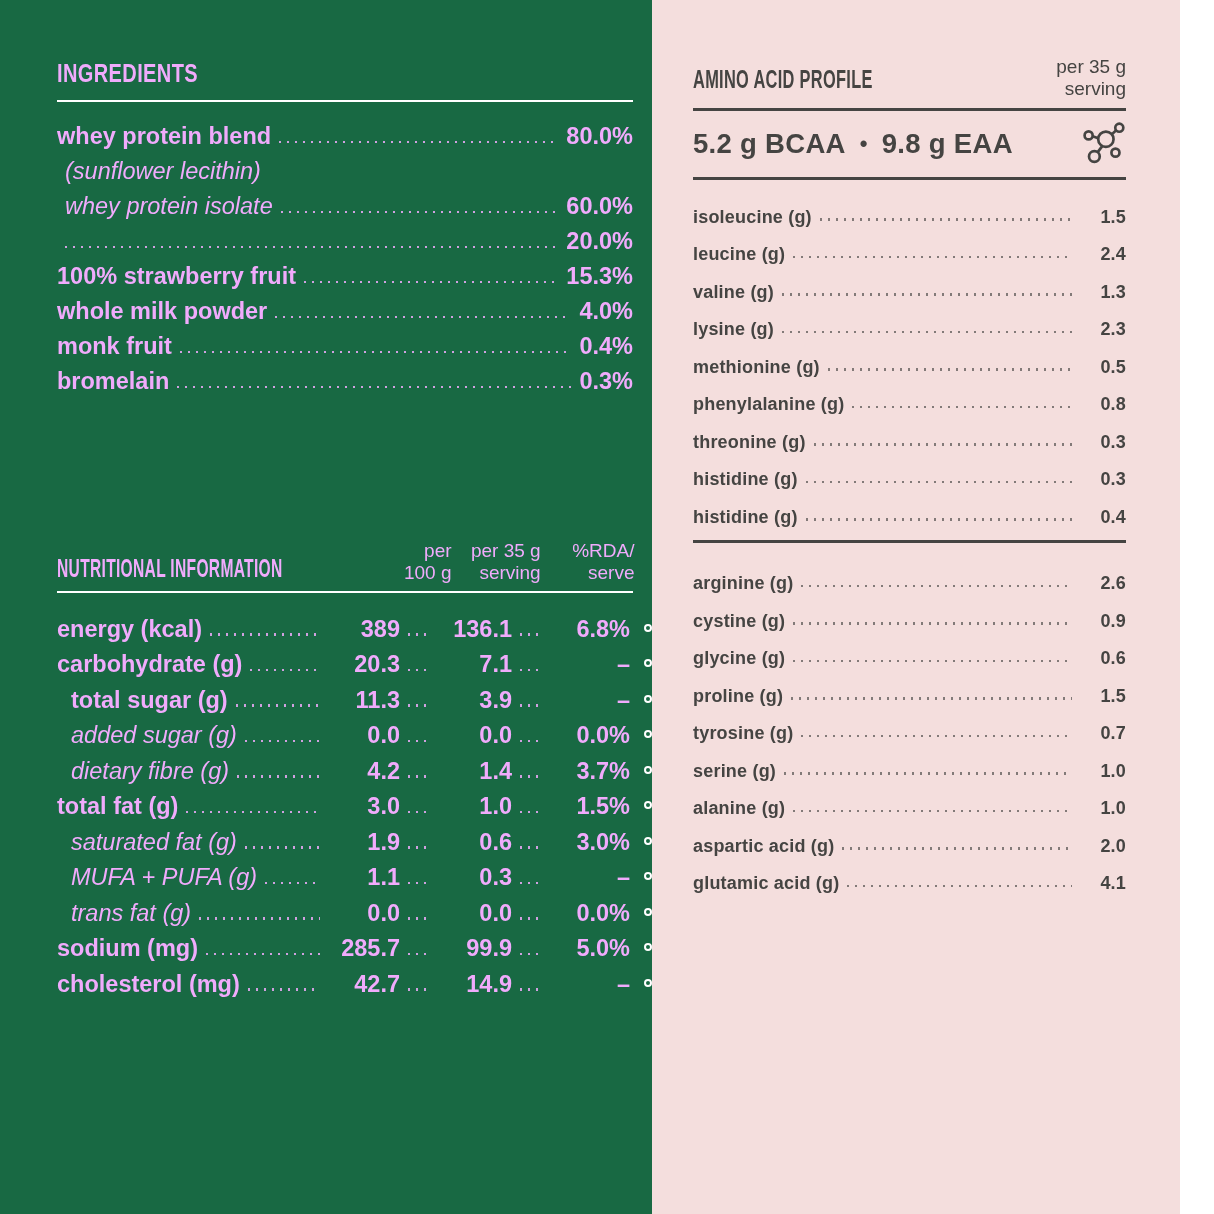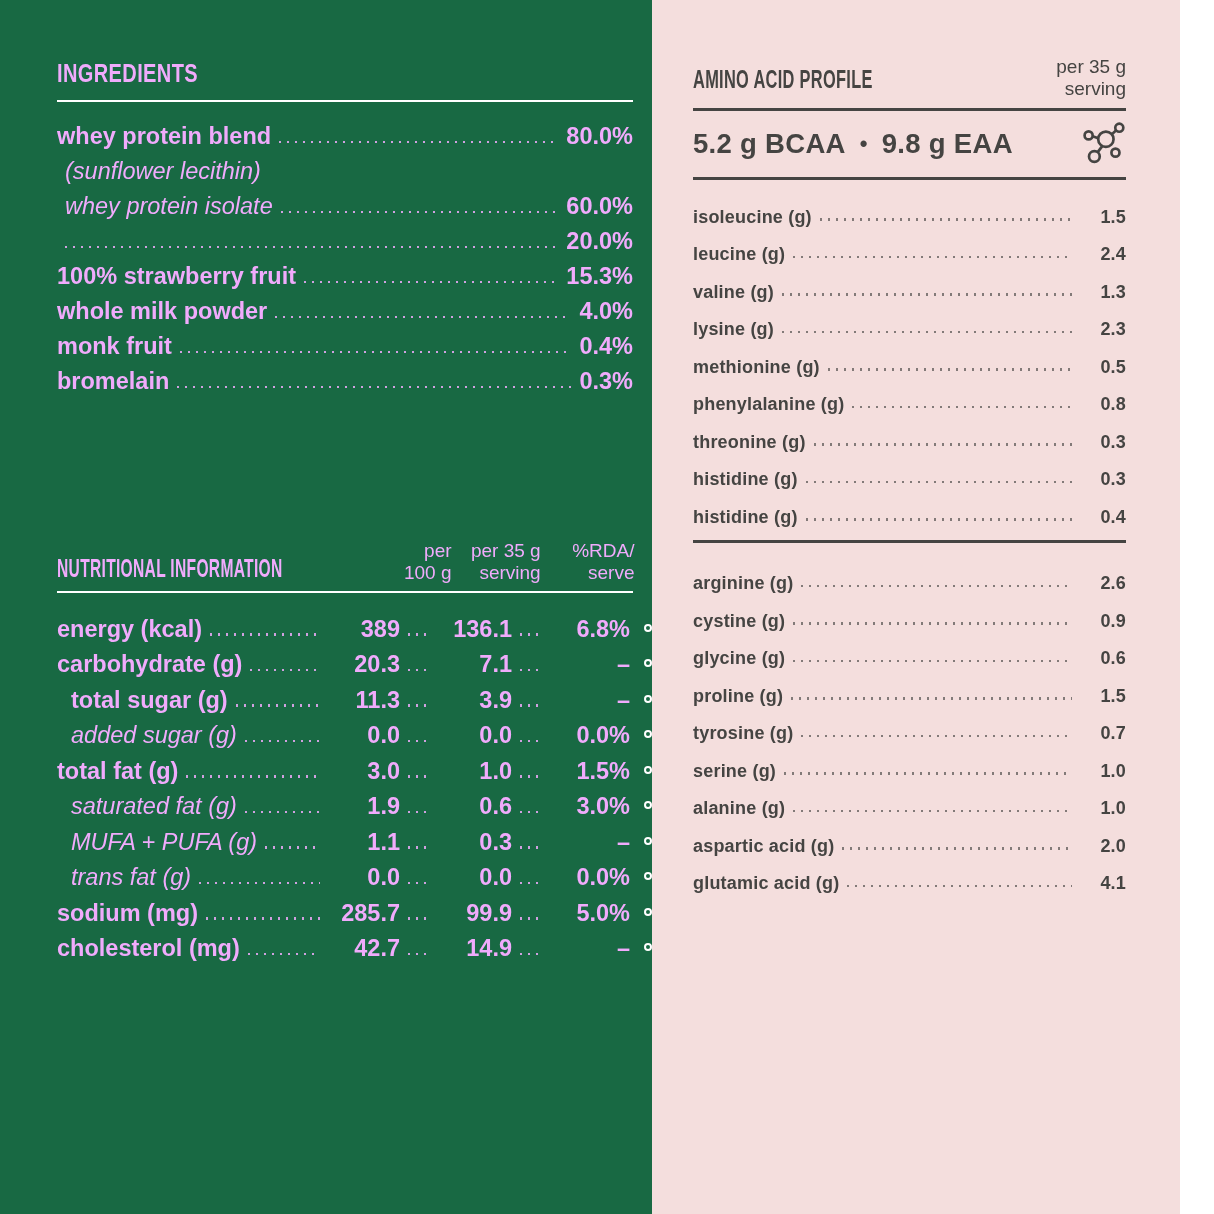--- a/index.html
+++ b/index.html
@@ -194,20 +194,32 @@
     <span class="leader"></span>
     <span class="num v100">0.0</span>
     <span class="leader l2"></span>
     <span class="num v35">0.0</span>
     <span class="leader l2"></span>
     <span class="num rda">0.0%</span>
     <span class="mark">
                 <i></i>
               </span>
   </div>
+            <div class="row italic indent">
+    <span class="lbl">dietary fibre (g)</span>
+    <span class="leader"></span>
+    <span class="num v100">4.2</span>
+    <span class="leader l2"></span>
+    <span class="num v35">1.4</span>
+    <span class="leader l2"></span>
+    <span class="num rda">3.7%</span>
+    <span class="mark">
+                <i></i>
+              </span>
+  </div>
             <div class="row bold">
     <span class="lbl">total fat (g)</span>
     <span class="leader"></span>
     <span class="num v100">3.0</span>
     <span class="leader l2"></span>
     <span class="num v35">1.0</span>
     <span class="leader l2"></span>
     <span class="num rda">1.5%</span>
     <span class="mark">
                 <i></i>

